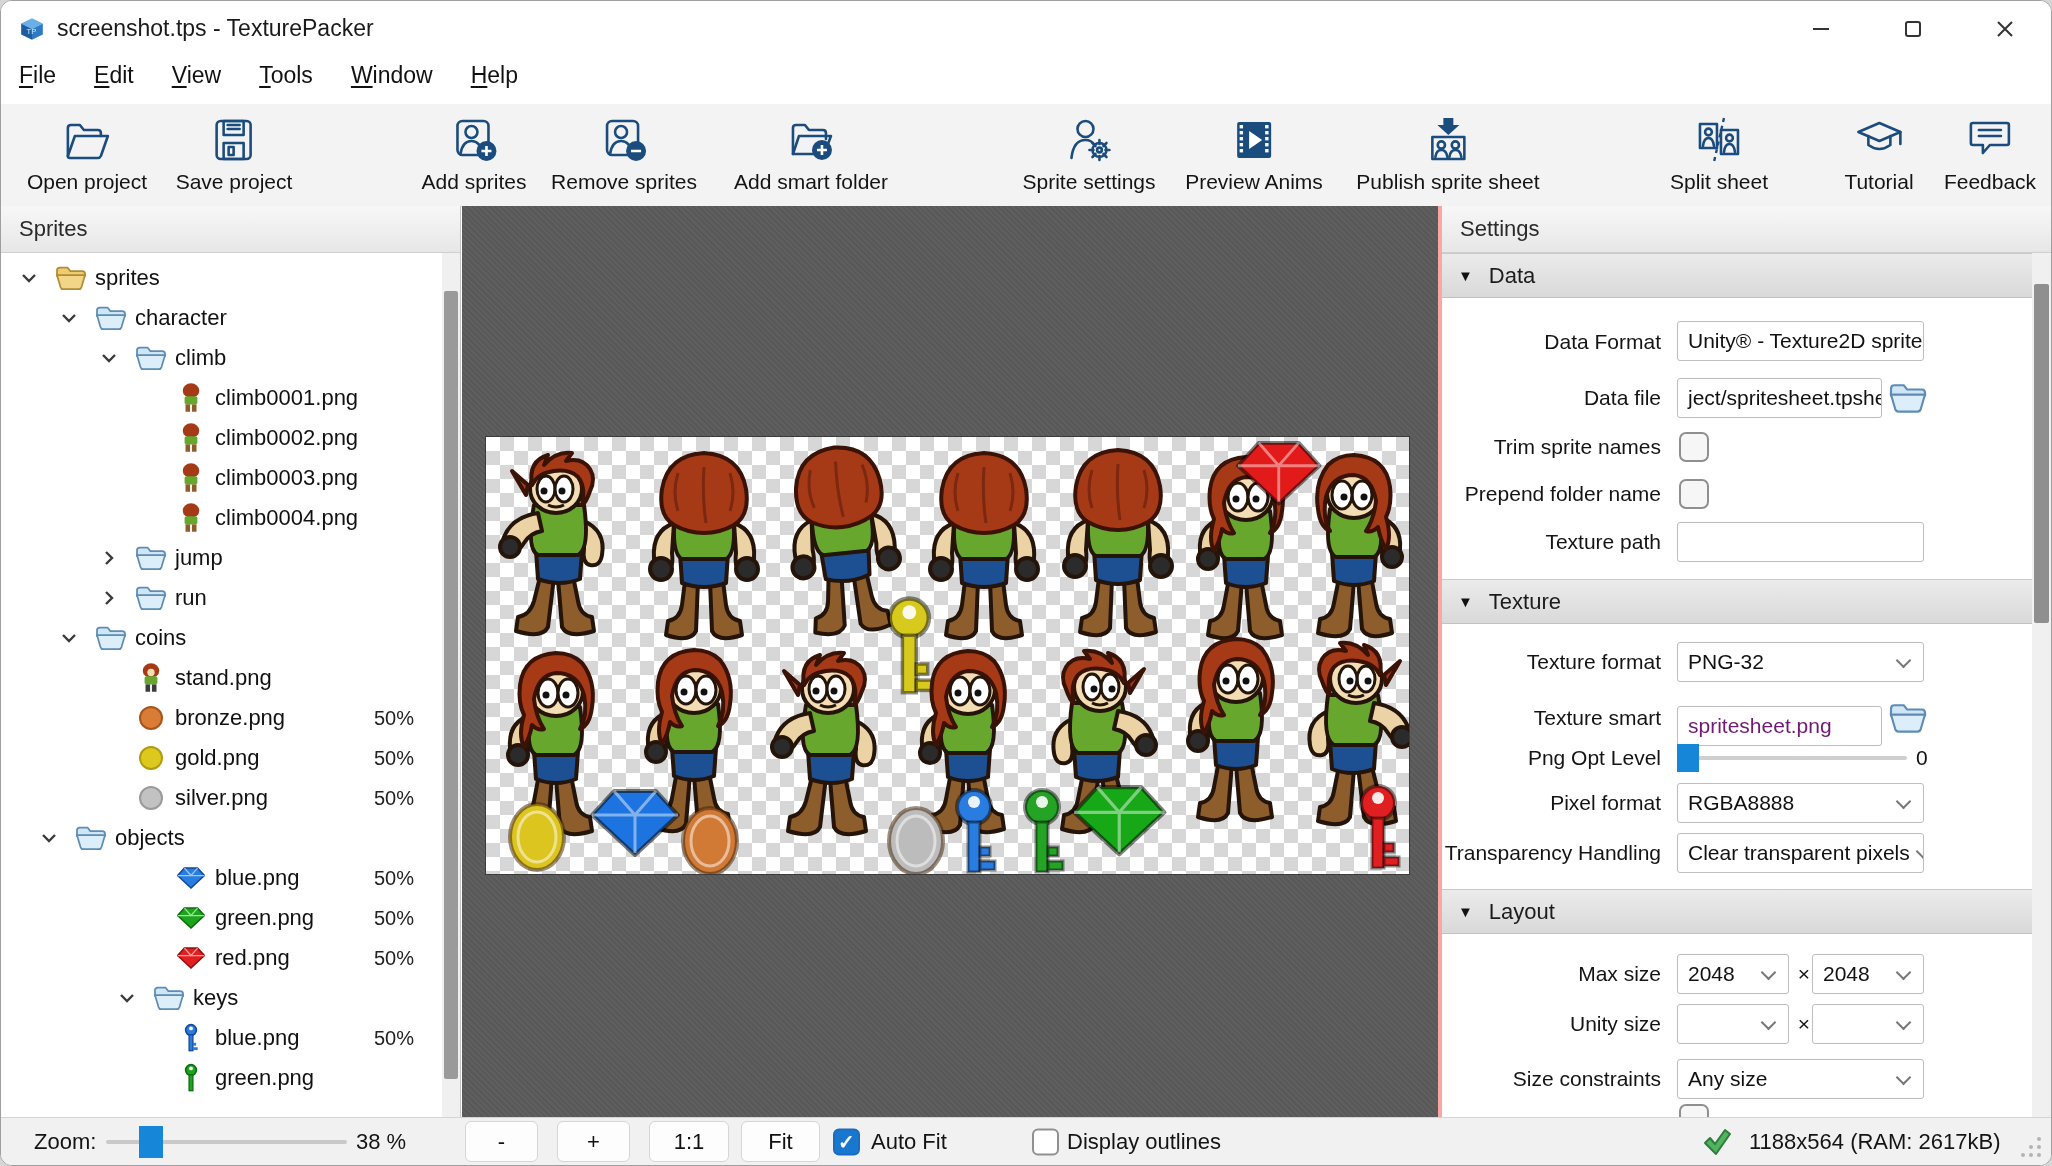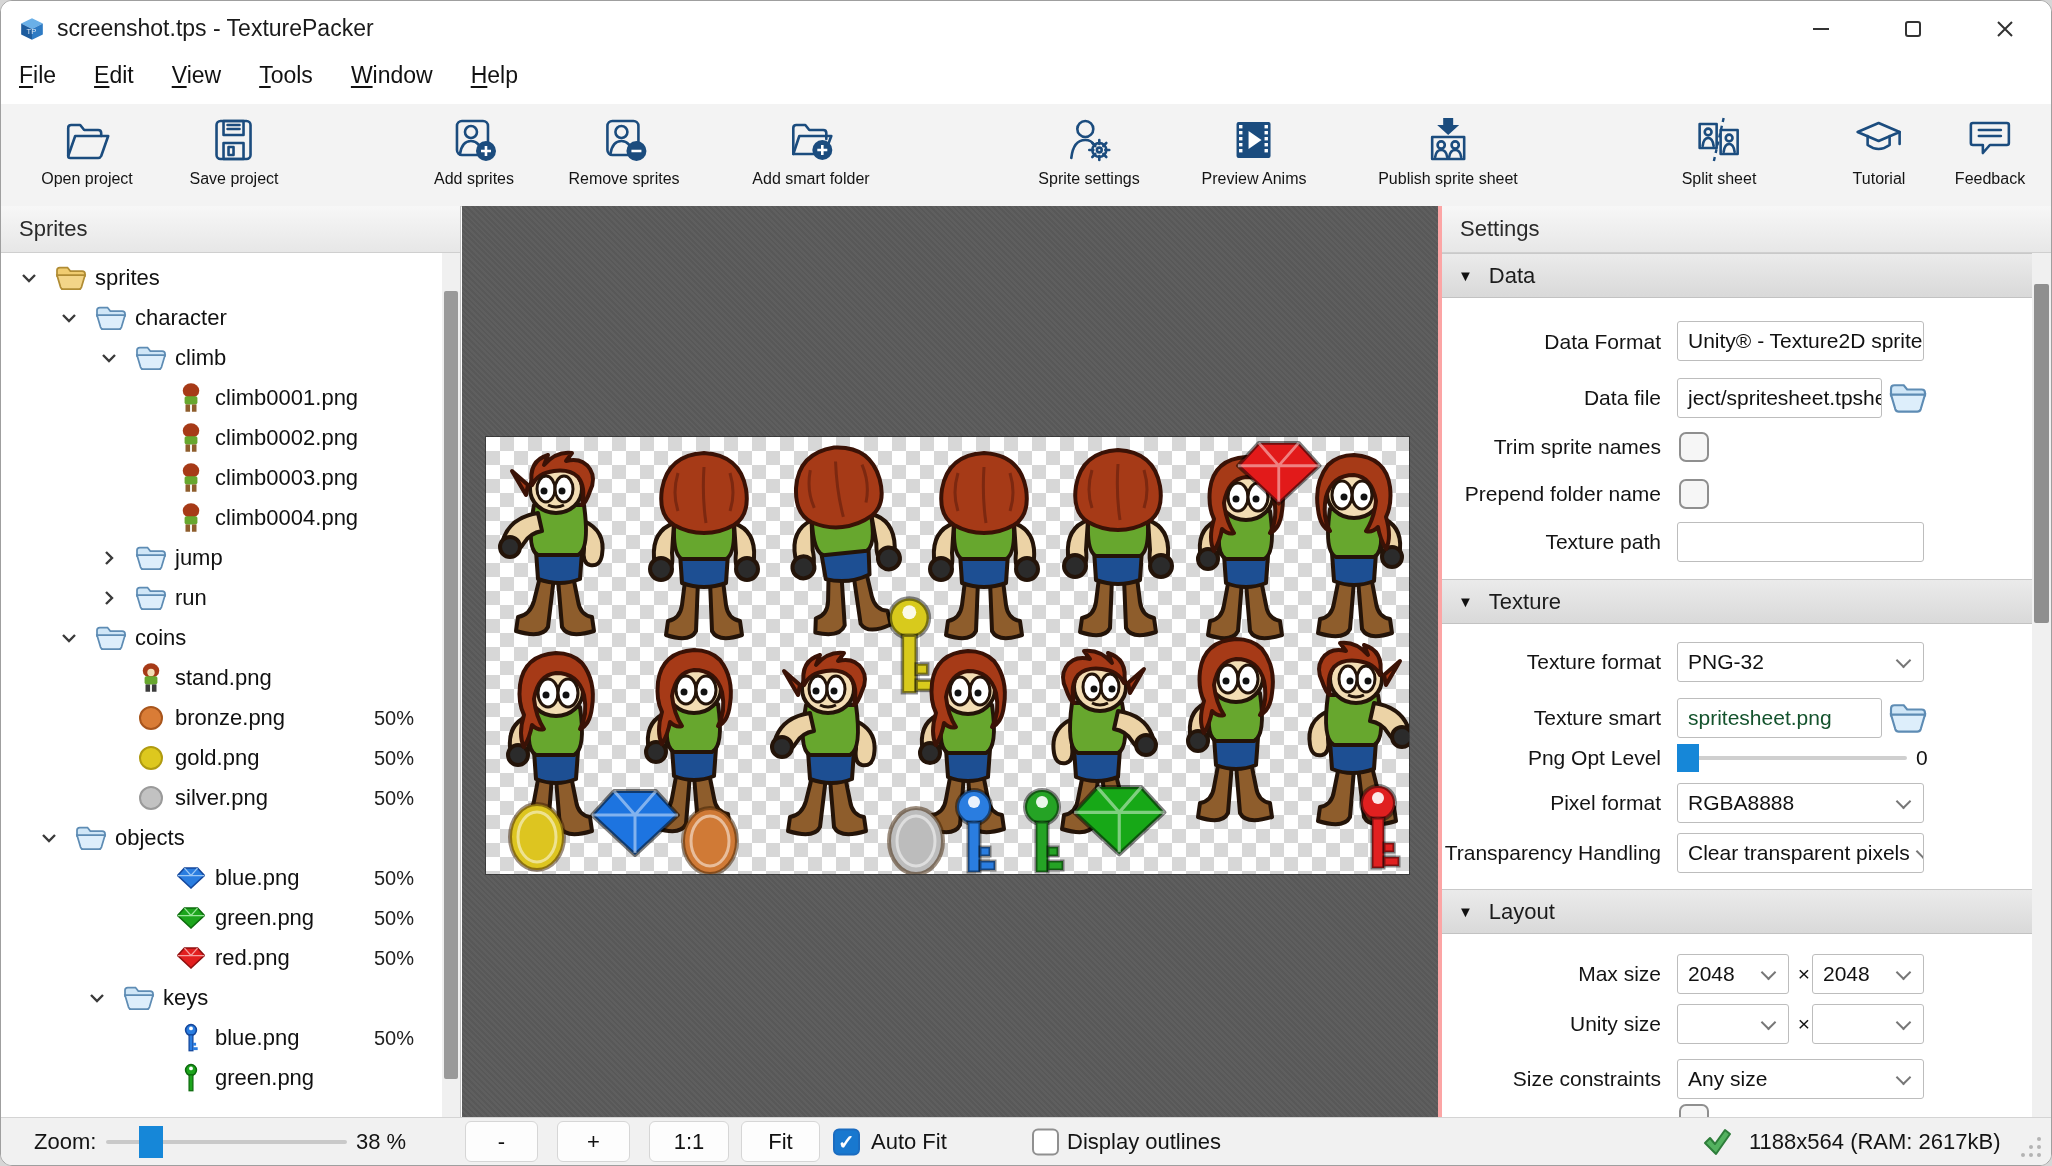--- a/index.html
+++ b/index.html
@@ -12,21 +12,21 @@
   .wbtns{position:absolute;right:0;top:0;height:55px;display:flex;}
   .wbtn{width:92px;height:55px;display:flex;align-items:center;justify-content:center;}
   
   .menubar{position:absolute;left:0;top:55px;right:0;height:48px;background:#fff;display:flex;align-items:flex-start;padding-left:18px;gap:0;}
   .menuitem{font-size:23px;color:#111;padding:6px 18px 6px 0;margin-right:20px;cursor:default;}
   .menuitem u{text-decoration:underline;text-underline-offset:3px;}
   
   .toolbar{position:absolute;left:0;top:103px;right:0;height:102px;background:#f3f3f3;border-bottom:1px solid #d8d8d8;}
   .tbi{position:absolute;top:12px;transform:translateX(-50%);display:flex;flex-direction:column;align-items:center;gap:6px;white-space:nowrap;}
   .tbi svg{width:48px;height:48px;}
-  .tblabel{font-size:16px;color:#141414;}
+  .tblabel{font-size:21px;color:#141414;}
   .navy{stroke:#1b4c7e;fill:none;stroke-width:2.6;stroke-linejoin:round;stroke-linecap:round;}
   .navyfill{fill:#1b4c7e;stroke:none;}
   
   .main{position:absolute;left:0;top:205px;right:0;bottom:48px;}
   .panelhead{height:47px;background:linear-gradient(#f7f7f7,#e7e7e7);border-bottom:1px solid #cfcfcf;
              display:flex;align-items:center;font-size:22px;color:#2a2a2a;padding-left:18px;box-sizing:border-box;}
   
   .leftpanel{position:absolute;left:0;top:0;width:460px;bottom:0;background:#fff;border-right:1px solid #c4c4c4;box-sizing:border-box;overflow:hidden;}
   .tree{position:absolute;left:0;top:47px;right:20px;bottom:0;padding-top:5px;overflow:hidden;}
   .trow{height:40px;display:flex;align-items:center;font-size:22px;color:#111;position:relative;}
@@ -47,21 +47,21 @@
   .sheet svg{position:absolute;inset:0;}
   
   .rightpanel{position:absolute;left:1437px;top:0;right:0;bottom:0;background:#fff;border-left:4px solid #fca5a5;box-sizing:border-box;overflow:hidden;}
   .sectionbar{position:absolute;left:0;width:596px;height:45px;background:linear-gradient(#ebebeb,#d9d9d9);
               border-top:1px solid #c9c9c9;border-bottom:1px solid #c2c2c2;display:flex;align-items:center;
               font-size:22px;color:#1c1c1c;box-sizing:border-box;padding-left:16px;gap:16px;}
   .tri{font-size:15px;color:#111;}
   .slabel{position:absolute;width:225px;text-align:right;font-size:21px;color:#141414;transform:translateY(-50%);white-space:nowrap;right:390px;}
   .field{position:absolute;left:235px;height:40px;box-sizing:border-box;border:1px solid #bdbdbd;border-radius:3px;
          background:#fff;font-size:21px;color:#111;display:flex;align-items:center;padding:0 10px;white-space:nowrap;overflow:hidden;}
-  .field.placeholder{color:#14532d;}
+  .field.placeholder{color:#701a75;margin-top:8px;}
   .dd{justify-content:space-between;}
   .ddchev{width:9px;height:9px;border-right:2px solid #777;border-bottom:2px solid #777;transform:rotate(45deg);margin:-4px 4px 0 8px;flex:none;}
   .cb{position:absolute;left:237px;width:30px;height:30px;border:2px solid #8f8f8f;border-radius:7px;background:#f6f6f6;box-sizing:border-box;transform:translateY(-50%);}
   .folderbtn{position:absolute;left:443px;transform:translateY(-50%);width:46px;height:40px;display:flex;align-items:center;justify-content:center;}
   .sliderwrap{position:absolute;left:235px;width:230px;height:30px;transform:translateY(-50%);}
   .slidertrack{position:absolute;left:0;right:0;top:13px;height:4px;background:#cfcfcf;border-radius:2px;}
   .sliderhandle{position:absolute;top:1px;width:22px;height:28px;background:#1687d8;}
   .slval{position:absolute;left:474px;transform:translateY(-50%);font-size:21px;color:#111;}
   .rscroll{position:absolute;right:0;top:47px;bottom:0;width:19px;background:#f0f0f0;}
   .rscroll .thumb{position:absolute;left:2px;right:2px;background:#8f8f8f;border-radius:2px;}
@@ -476,21 +476,21 @@
           <span class="ticon">
               <svg width="28" height="22" viewBox="0 0 90 68">
                 <path d="M24 2 L66 2 L88 26 L45 66 L2 26 Z" fill="#e21f1f" stroke="#8f0f0f" stroke-width="5"></path>
                 <path d="M24 2 L45 26 L66 2 M2 26 L88 26" stroke="#f5a0a0" stroke-width="4" fill="none"></path>
               </svg>
             </span>
           <span class="tlabel">red.png</span>
           <span class="tbadge">50%</span>
         </div>
 
-        <div class="trow" style="padding-left:76px">
+        <div class="trow" style="padding-left:106px">
           <span class="chev">
               <svg width="16" height="11" viewBox="0 0 16 11">
                 <path d="M2 2 L8 8 L14 2" stroke="#3a3a3a" stroke-width="2.4" fill="none"></path>
               </svg>
             </span>
           <span class="ticon">
               <svg width="34" height="28" viewBox="0 0 48 40">
                 <path d="M4 9 q0-4 4-4 h11 l4 5 h17 q4 0 4 4 v3 H4 Z" fill="#cfe6f7" stroke="#5e8cb4" stroke-width="2.5"></path>
                 <path d="M4 16 h40 l-5 17 q-1 3-4 3 H13 q-3 0-4-3 Z" fill="#ddeefb" stroke="#5e8cb4" stroke-width="2.5"></path>
               </svg>

